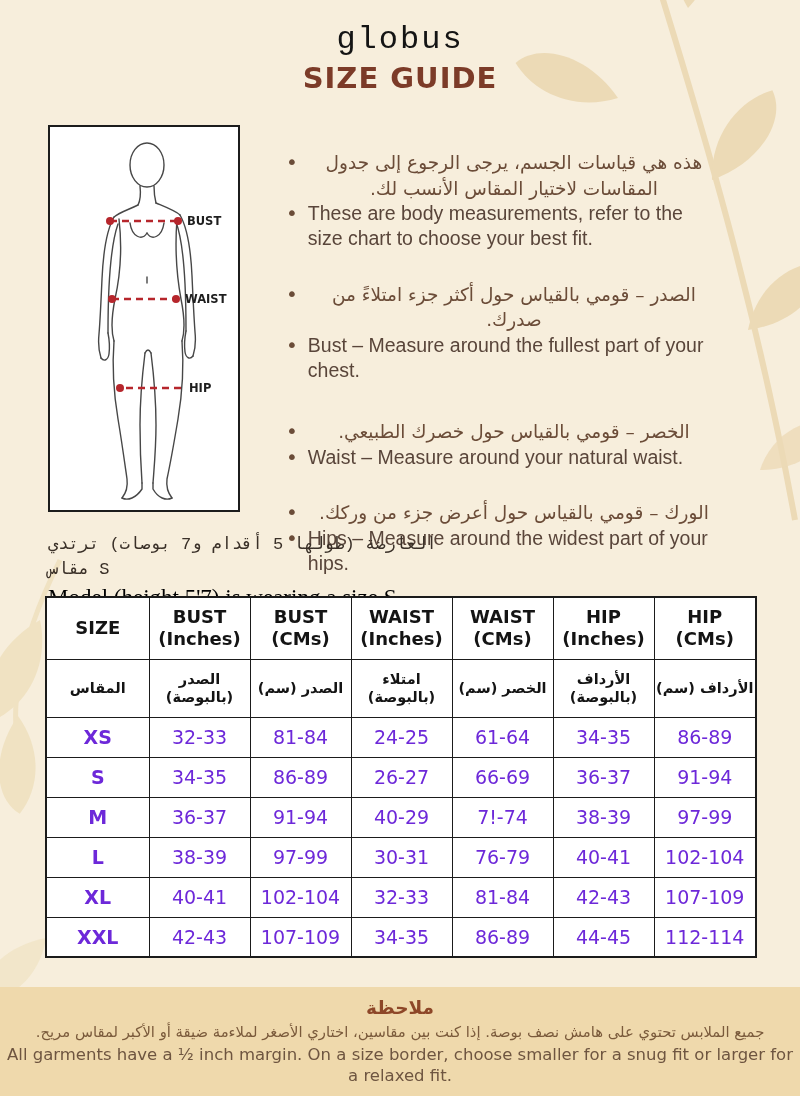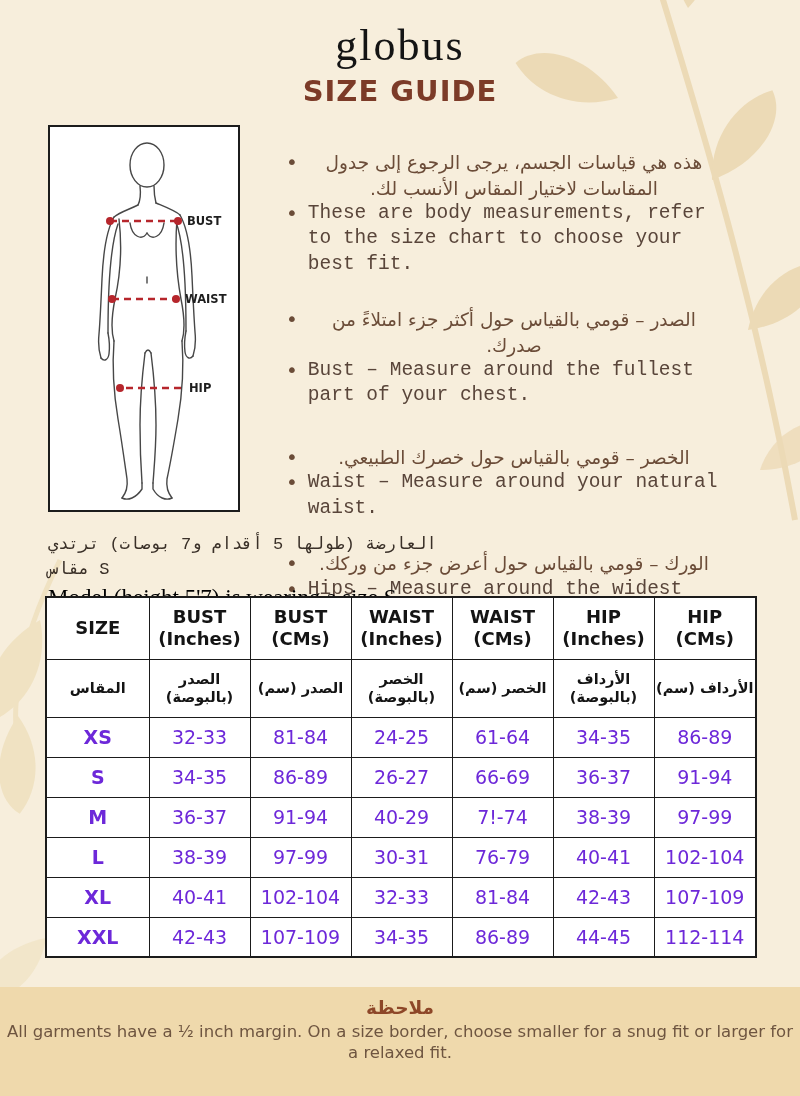--- a/index.html
+++ b/index.html
@@ -10,22 +10,22 @@
     background:#F7EEDC;
     font-family:"DejaVu Sans", sans-serif;
     overflow:hidden;
   }
   .decor { position:absolute; left:0; top:0; z-index:0; pointer-events:none; }
   .layer { position:absolute; z-index:1; }
 
   
   .hdr { left:0; top:22px; width:800px; text-align:center; }
   .logo {
-    font-family:Liberation Serif, serif;
-    font-size:44px; font-weight:400; color:#141414;
+    font-family:Liberation Mono, monospace;
+    font-size:32px; font-weight:400; color:#141414;
     letter-spacing:2px; line-height:1.1;
   }
   .title {
     font-family:"DejaVu Sans", sans-serif;
     font-size:29px; font-weight:bold; color:#7C3B28;
     letter-spacing:1px; margin-top:4px;
   }
 
   
   .figure-box {
@@ -37,21 +37,21 @@
   .bullets { left:286px; top:150px; width:434px; }
   .grp { margin-bottom:0; }
   .brow { display:flex; align-items:flex-start; gap:10px; }
   .bdot { color:#6b4c38; font-size:20px; line-height:1.25; flex:0 0 auto; }
   .ar-line {
     flex:1; direction:rtl; text-align:center;
     font-size:18.5px; line-height:1.38; color:#6b4c38;
     font-family:"DejaVu Sans", sans-serif;
   }
   .en-line {
-    flex:1; font-family:Liberation Mono, monospace;
+    flex:1; font-family:Liberation Sans, sans-serif;
     font-size:19.5px; line-height:1.3; color:#59453a;
   }
   .gap-a { height:30px; } .gap-b { height:36px; } .gap-c { height:30px; }
 
   
   .model-note { left:48px; top:533px; width:430px; }
   .model-ar { font-size:17px; color:#3a3028; line-height:1.45; font-family:Liberation Mono, monospace; }
   .model-en { font-family:"Liberation Serif","DejaVu Serif",serif; font-size:23px; color:#000000; line-height:1.35; }
 
   
@@ -219,21 +219,21 @@
           <th>HIP
 (Inches)</th>
           <th>HIP
 (CMs)</th>
         </tr>
       <tr class="hrow-ar">
           <th>المقاس</th>
           <th>الصدر
 (بالبوصة)</th>
           <th>الصدر (سم)</th>
-          <th>الخصر
+          <th>امتلاء
 (بالبوصة)</th>
           <th>الخصر (سم)</th>
           <th>الأرداف
 (بالبوصة)</th>
           <th>الأرداف (سم)</th>
         </tr>
     </thead>
     <tbody>
         <tr class="drow">
           <td class="size-cell">XS</td>
@@ -288,14 +288,15 @@
           <td>86-89</td>
           <td>44-45</td>
           <td>112-114</td>
         </tr>
       </tbody>
   </table>
 </div>
 
 <div class="layer note-band">
   <div class="note-title-ar">ملاحظة</div>
+  <div class="note-body-ar">جميع الملابس تحتوي على هامش نصف بوصة. إذا كنت بين مقاسين، اختاري الأصغر لملاءمة ضيقة أو الأكبر لمقاس مريح.</div>
   <div class="note-body-en">All garments have a ½ inch margin. On a size border, choose smaller for a snug fit or larger for a relaxed fit.</div>
 </div>
 
 </body></html>

